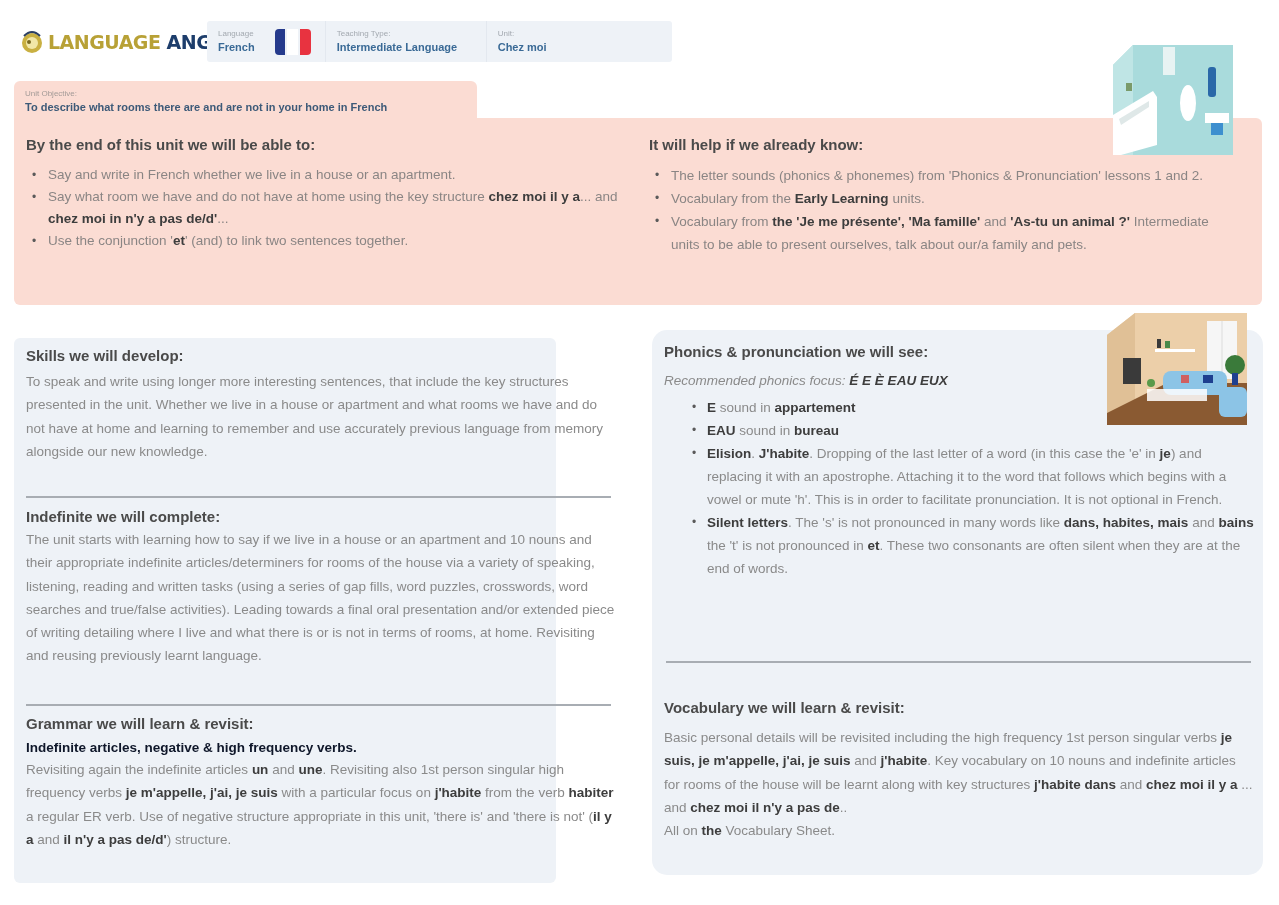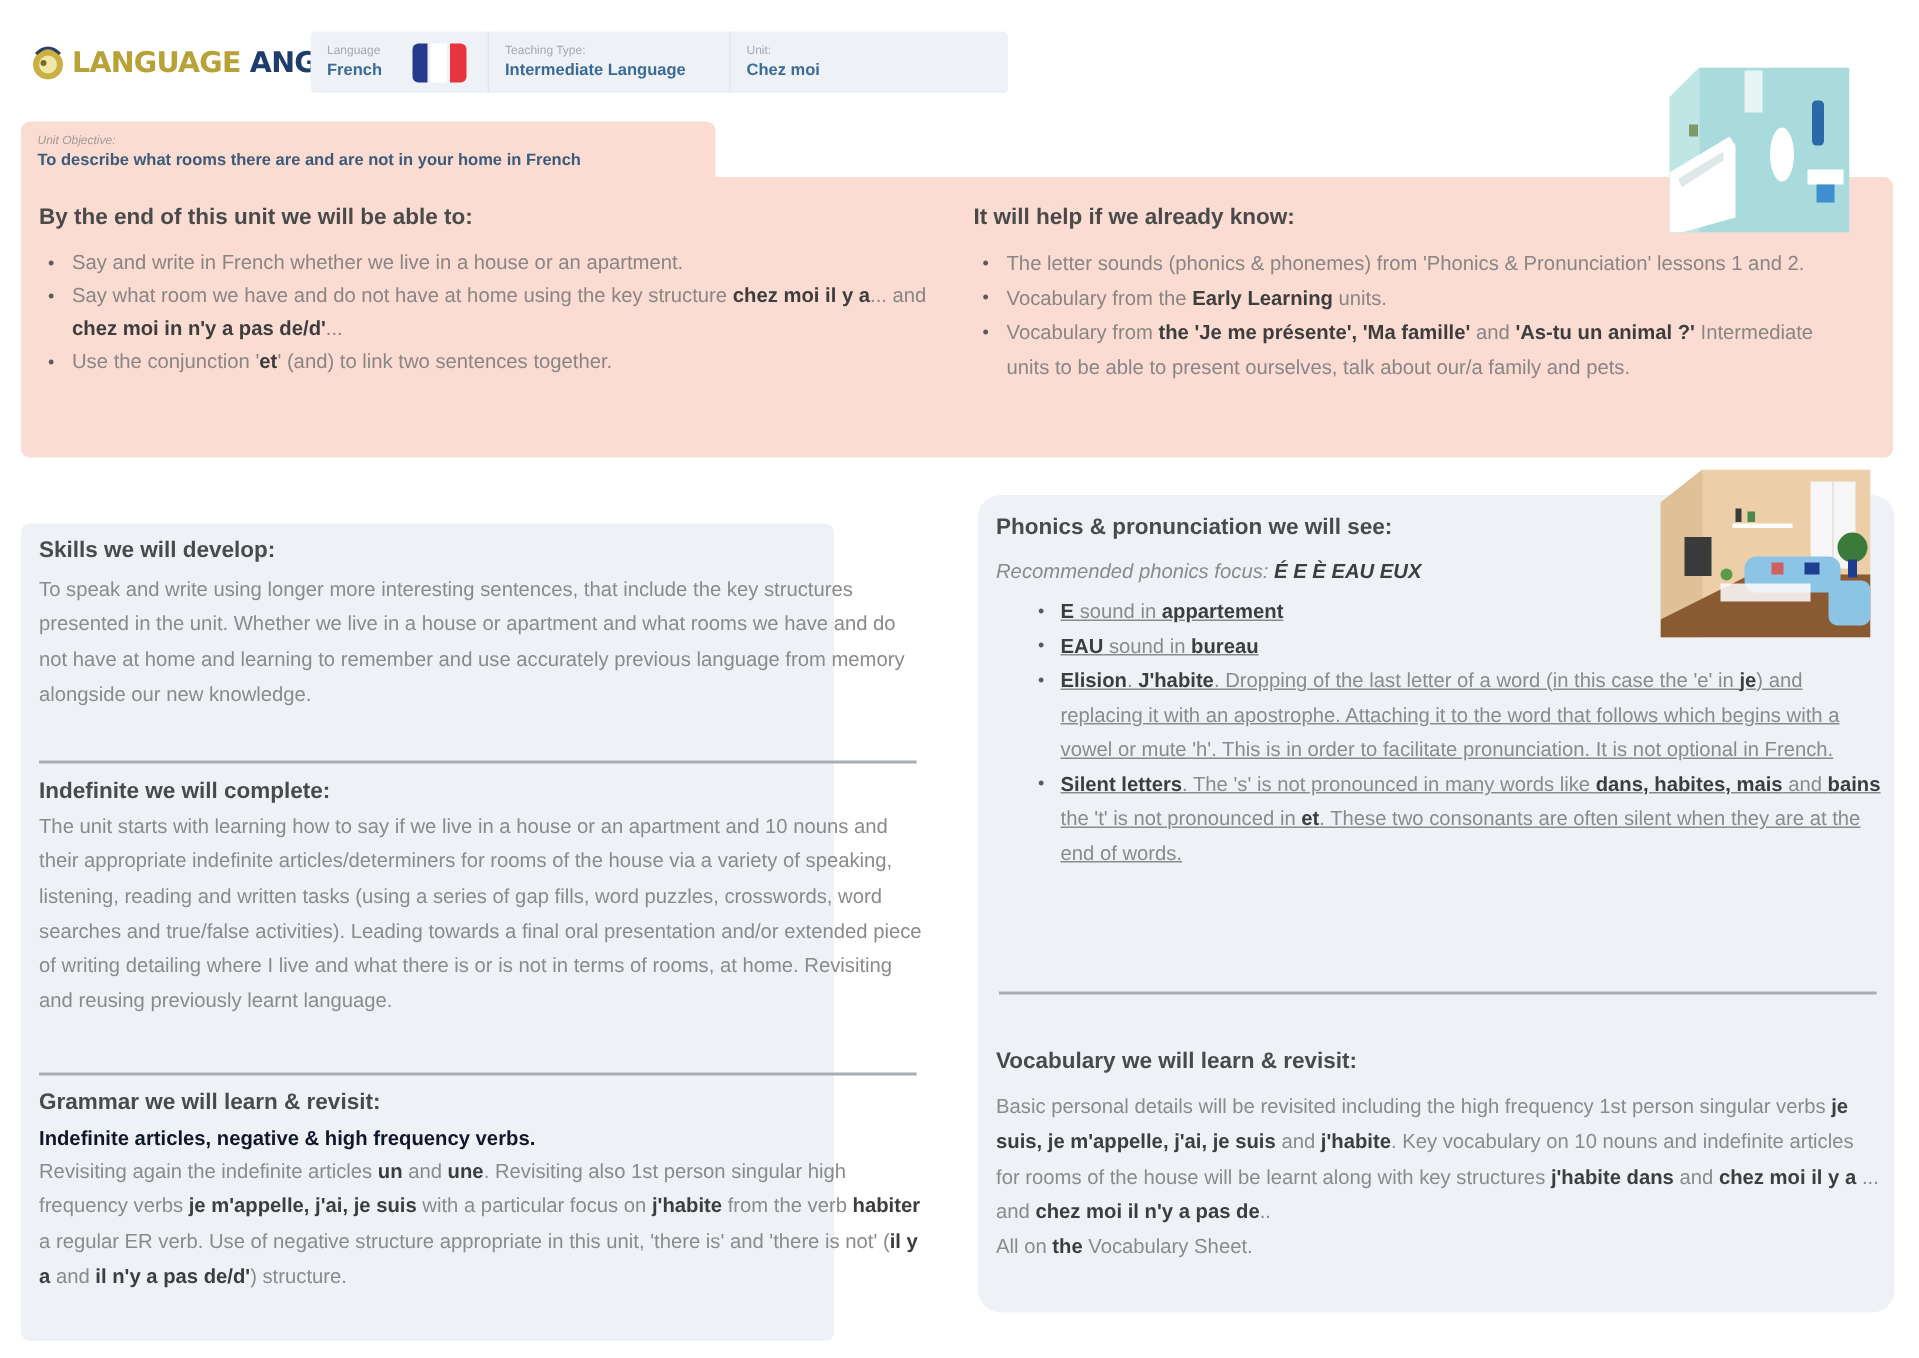--- a/index.html
+++ b/index.html
@@ -20,51 +20,51 @@
   .meta-value { font-size: 11px; font-weight: bold; color: #3a6a96; line-height: 16px; }
   .flag { width: 36px; height: 26px; display: flex; margin-left: 20px; margin-right: 14px; gap: 2px; }
   .flag span { flex: 1; }
   .flag .fb { background: #253a8c; border-radius: 4px 0 0 4px; }
   .flag .fw { background: #ffffff; }
   .flag .fr { background: #e83340; border-radius: 0 4px 4px 0; }
   .meta-sep { width: 1px; height: 100%; background: #e3e8ef; }
 
   
   .objective-tab { position: absolute; left: 14px; top: 81px; width: 463px; height: 42px; background: #fbdcd3; border-radius: 6px 6px 0 0; padding: 8px 0 0 11px; }
-  .objective-label { font-size: 8px; color: #a39a97; line-height: 10px; font-style: italic; }
+  .objective-label { font-size: 8px; color: #a39a97; line-height: 10px; }
   .objective-text { font-size: 11px; font-weight: bold; color: #3d5a78; line-height: 16px; }
 
   
   .pink-band { position: absolute; left: 14px; top: 118px; width: 1248px; height: 187px; background: #fbdcd3; border-radius: 0 6px 6px 6px; }
   .pink-left { position: absolute; left: 12px; top: 17px; width: 600px; }
   .pink-right { position: absolute; left: 635px; top: 17px; width: 560px; }
   h3 { font-size: 15px; font-weight: bold; color: #4a4a4a; line-height: 20px; margin-bottom: 9px; }
   ul.bul { list-style: none; }
   ul.bul li { position: relative; padding-left: 22px; font-size: 13.5px; line-height: 23px; color: #8a8584; }
   ul.bul li::before { content: "•"; position: absolute; left: 6px; top: 0; color: #5a5a5a; font-size: 12px; }
   .pink-left ul.bul li { line-height: 22px; }
 
   
   .bathroom { position: absolute; left: 1113px; top: 45px; width: 120px; height: 110px; }
 
   
   .panel { position: absolute; background: #eef2f7; border-radius: 6px; }
-  .panel-left { left: 14px; top: 349px; width: 542px; height: 545px; padding-left: 36px; }
+  .panel-left { left: 14px; top: 338px; width: 542px; height: 545px; padding-left: 36px; }
   .panel-right { left: 652px; top: 330px; width: 611px; height: 545px; border-radius: 15px; }
   .section { position: absolute; left: 12px; width: 590px; }
   .section h3 { margin-bottom: 4px; }
   .para { font-size: 13.5px; line-height: 23.3px; color: #8a8a8a; }
   .divider { position: absolute; height: 2px; background: #a8adb3; }
   .subhead { font-size: 13.5px; font-weight: bold; color: #0f172a; line-height: 20px; }
 
   .livingroom { position: absolute; left: 1107px; top: 313px; width: 140px; height: 112px; }
 
   .right-section { position: absolute; left: 12px; width: 590px; }
   .phon-intro { font-size: 13.5px; line-height: 22px; color: #8a8a8a; margin-bottom: 4px; font-style: italic; }
-  .right-section ul.bul li { padding-left: 43px; line-height: 23px; color: #8a8a8a; text-decoration: underline; }
+  .right-section ul.bul li { padding-left: 43px; line-height: 23px; color: #8a8a8a; }
   .right-section ul.bul li::before { left: 28px; }
 </style>
 </head>
 <body>
 
 <div class="logo">
   <svg class="logo-mark" viewBox="0 0 28 28">
     <circle cx="14" cy="15" r="10" fill="#c9b042"></circle>
     <circle cx="14" cy="15" r="6" fill="#f1e7a8"></circle>
     <path d="M6 8 Q14 0 22 8" stroke="#2b3f63" stroke-width="2" fill="none"></path>

